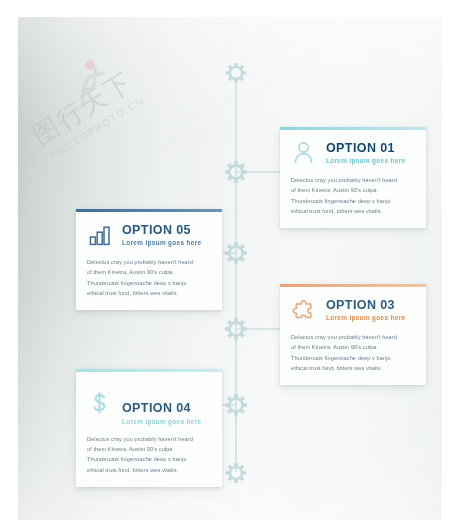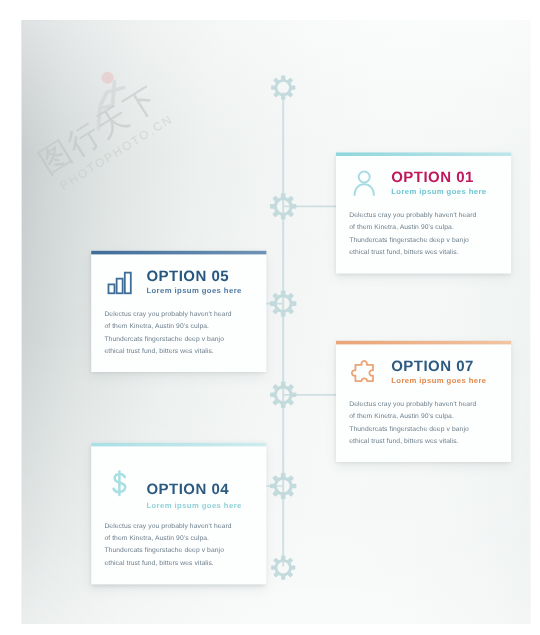--- a/index.html
+++ b/index.html
@@ -157,21 +157,21 @@
     margin-top: 9px;
     font-size: 5.6px;
     line-height: 1.85;
     color: #6c7d8a;
     letter-spacing: 0.08px;
   }
   .card-body p { margin: 0; }
 
   
   .c1 .card-accent { background: linear-gradient(90deg,#8fd6dd,#bfe6ea); }
-  .c1 .card-title  { color: #be185d; }
+  .c1 .card-title  { color: #0c4a6e; }
   .c1 .card-sub    { color: #6cc6d2; }
 
   .c2 .card-accent { background: linear-gradient(90deg,#3f6d99,#6f93b5); }
   .c2 .card-title  { color: #26587f; }
   .c2 .card-sub    { color: #4f7ba3; }
 
   .c3 .card-accent { background: linear-gradient(90deg,#e9a477,#f0c4a3); }
   .c3 .card-title  { color: #2c5a80; }
   .c3 .card-sub    { color: #e08a4e; }
 
@@ -293,21 +293,21 @@
         <div class="card-head">
           <div class="card-icon">
             <svg viewBox="0 0 26 26" width="26" height="26">
               <path d="M5.2 7.0 L10.4 7.0 A2.3 2.3 0 1 1 14.6 7.0 L19.8 7.0 L19.8 11.6
                        A2.3 2.3 0 1 0 19.8 16.0 L19.8 20.6 L14.9 20.6
                        A2.3 2.3 0 1 0 10.3 20.6 L5.2 20.6 L5.2 16.0
                        A2.3 2.3 0 1 1 5.2 11.6 Z" fill="none" stroke="#e9a477" stroke-width="1.5" stroke-linejoin="round"></path>
             </svg>
           </div>
           <div class="card-titles">
-            <div class="card-title">OPTION 07</div>
+            <div class="card-title">OPTION 03</div>
             <div class="card-sub">Lorem ipsum goes here</div>
           </div>
         </div>
         <div class="card-body">
           <p>Delectus cray you probably haven't heard</p>
           <p>of them Kinetra, Austin 90's culpa.</p>
           <p>Thundercats fingerstache deep v banjo</p>
           <p>ethical trust fund, bitters wes vitalis.</p>
         </div>
       </div>

